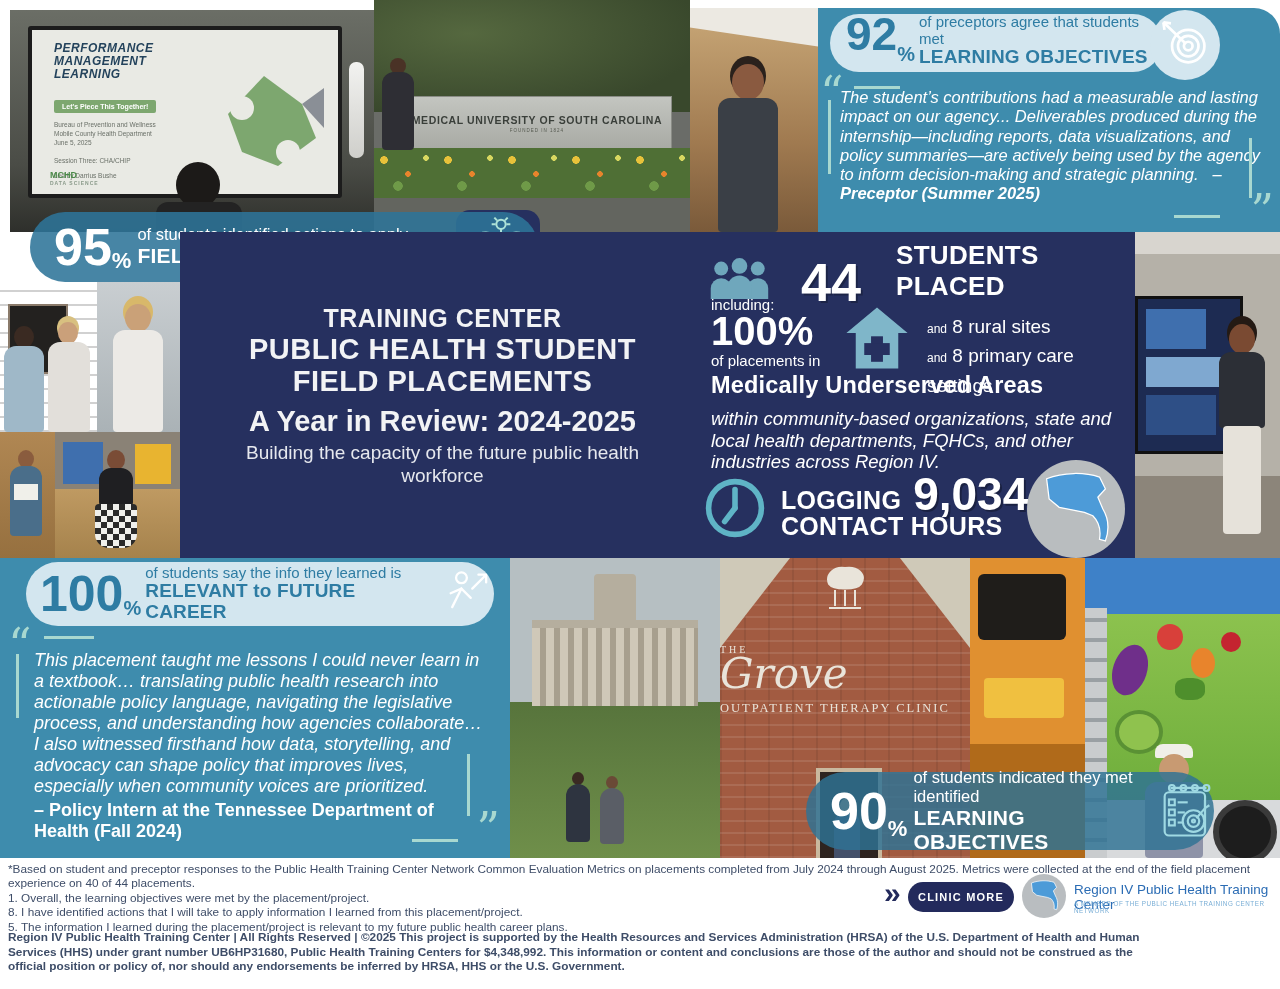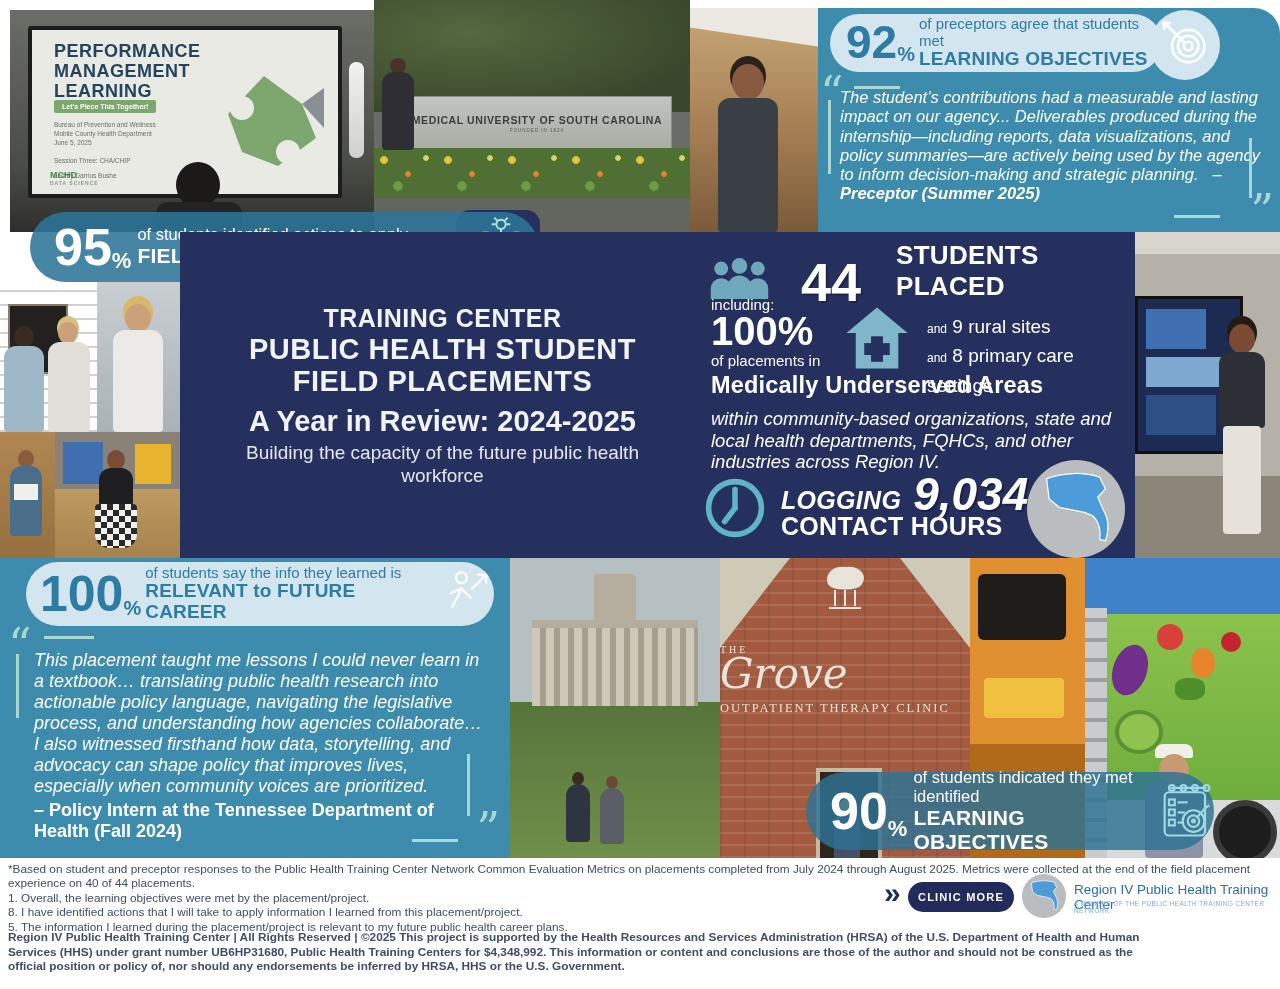--- a/index.html
+++ b/index.html
@@ -4,21 +4,21 @@
 <style>
   html,body{margin:0;padding:0;background:#fff;}
   .canvas{position:relative;width:1280px;height:989px;background:#fff;overflow:hidden;
           font-family:"Liberation Sans",sans-serif;}
   .abs{position:absolute;}
 
   
   .photo{position:absolute;overflow:hidden;}
   .ws{left:10px;top:10px;width:364px;height:222px;background:linear-gradient(#6b6e66,#4a4c46 70%,#2e2f2b);}
   .ws-screen{position:absolute;left:18px;top:16px;width:306px;height:164px;background:#e9eae4;border:4px solid #1c1c1c;border-radius:3px;}
-  .ws-title{position:absolute;left:22px;top:12px;color:#24435c;font-weight:bold;font-size:18px;line-height:1.1;letter-spacing:.5px;}
+  .ws-title{position:absolute;left:22px;top:12px;color:#24435c;font-weight:bold;font-size:12px;line-height:1.1;letter-spacing:.5px;font-style:italic;}
   .ws-banner{position:absolute;left:22px;top:70px;background:#7da76f;color:#fff;font-size:7px;font-weight:bold;padding:3px 8px;border-radius:2px;}
   .ws-small{position:absolute;left:22px;color:#6a7068;font-size:6.5px;line-height:1.4;}
   .ws-logo{position:absolute;left:18px;bottom:8px;color:#4c8a4a;font-weight:bold;font-size:9px;}
   .ws-logo small{display:block;font-size:5px;color:#8a9a8a;letter-spacing:1px;}
   .puzzle{position:absolute;right:14px;top:38px;}
   .ws-speaker{position:absolute;right:10px;top:52px;width:15px;height:96px;background:linear-gradient(#f2f2f0,#cfcfcb);border-radius:7px;}
   .head{border-radius:50%;position:absolute;}
   .body{position:absolute;border-radius:12px 12px 4px 4px;}
 
   .musc{left:374px;top:0;width:316px;height:232px;background:#6a6c68;}
@@ -33,21 +33,21 @@
                        radial-gradient(circle 3px at 52px 10px,#d8d860 90%,transparent),
                        radial-gradient(circle 5px at 24px 38px,#6f9a48 90%,transparent);
       background-size:64px 48px;}
   .musc-road{position:absolute;left:0;bottom:0;width:100%;height:34px;background:#63655f;}
 
   .booth{left:690px;top:8px;width:128px;height:224px;background:linear-gradient(#c9a878,#a07a50 60%,#7a5a3a);}
   .booth-canopy{position:absolute;left:0;top:0;width:100%;height:70px;background:#ece9e2;
       clip-path:polygon(0 0,100% 0,100% 55%,0 28%);}
 
   .p92{left:818px;top:8px;width:462px;height:224px;background:#3e8cad;border-top-right-radius:26px;}
-  .banner92{position:absolute;left:12px;top:6px;width:332px;height:58px;border-radius:29px;background:#d3e6ef;display:flex;align-items:center;}
+  .banner92{position:absolute;left:12px;top:6px;width:332px;height:58px;border-radius:29px;background:#d3e6ef;display:flex;align-items:flex-start;}
   .circle92{position:absolute;left:332px;top:2px;width:70px;height:70px;border-radius:50%;background:#d3e6ef;display:flex;align-items:center;justify-content:center;}
 
   .statnum{font-weight:bold;color:#2e7ca3;font-size:46px;line-height:.9;margin-left:16px;}
   .statpct{font-weight:bold;color:#2e7ca3;font-size:20px;align-self:flex-end;margin-bottom:6px;}
   .statlines{margin-left:4px;color:#2e7ca3;}
   .statline1{font-size:15px;line-height:1.1;}
   .statline2{font-size:19px;font-weight:bold;letter-spacing:.2px;line-height:1.1;}
 
   .q-open,.q-close{font-family:"DejaVu Serif",serif;color:#a8d8d0;font-size:46px;line-height:1;}
   .p92 .q-open{position:absolute;left:2px;top:62px;}
@@ -81,21 +81,21 @@
   .incl{position:absolute;left:16px;top:64px;font-size:15px;text-align:right;}
   .pct100{position:absolute;left:16px;top:80px;font-size:40px;font-weight:bold;line-height:.95;}
   .ofplac{position:absolute;left:16px;top:120px;font-size:15px;}
   .house{position:absolute;left:148px;top:72px;}
   .andlines{position:absolute;left:232px;top:80px;font-size:19px;line-height:1.55;}
   .andlines .and{font-size:12px;}
   .mua{position:absolute;left:16px;top:140px;font-size:23.5px;font-weight:bold;letter-spacing:.2px;}
   .within{position:absolute;left:16px;top:176px;width:436px;font-size:18.5px;font-style:italic;line-height:1.17;}
   .rowhours{position:absolute;left:8px;top:244px;display:flex;align-items:center;}
   .hrs-txt{margin-left:14px;}
-  .hrs-line1{display:flex;align-items:flex-end;font-style:italic;}
+  .hrs-line1{display:flex;align-items:flex-end;}
   .logging,.contact{font-size:25px;font-weight:bold;letter-spacing:.3px;line-height:1.05;}
   .hours-num{font-size:46px;font-weight:bold;line-height:.8;margin-left:12px;text-shadow:2px 2px 0 rgba(0,0,0,.3);}
   .mapcirc{position:absolute;left:332px;top:228px;width:98px;height:98px;border-radius:50%;background:#b9bdbf;display:flex;align-items:center;justify-content:center;}
 
   .lp1{left:0;top:282px;width:97px;height:150px;background:linear-gradient(#5a3f35,#4a332b);}
   .brick{background-image:repeating-linear-gradient(0deg,rgba(0,0,0,.18) 0 2px,transparent 2px 14px);}
   .lp2{left:97px;top:282px;width:83px;height:150px;background:linear-gradient(#c9ced1,#aab2b6);}
   .lp3{left:0;top:432px;width:55px;height:126px;background:linear-gradient(#b08753,#96703f);}
   .lp4{left:55px;top:432px;width:125px;height:126px;background:linear-gradient(#8a8276 0 45%,#bf9a62 45%,#a5824c);}
   .screenph{left:1135px;top:232px;width:145px;height:326px;background:linear-gradient(#d8d5cf 0 22px,#b5b1a8 22px 75%,#8c857a 75%);}
@@ -298,21 +298,21 @@
       <div class="pct100">100%</div>
       <div class="ofplac">of placements in</div>
       <div class="house">
         <svg width="68" height="68" viewBox="0 0 80 80">
           <path d="M40 4 L4 34 H15 V76 H65 V34 H76 Z" fill="#7fb6c9"></path>
           <rect x="33" y="38" width="14" height="30" fill="#26305f"></rect>
           <rect x="25" y="46" width="30" height="14" fill="#26305f"></rect>
         </svg>
       </div>
       <div class="andlines">
-        <div><span class="and">and</span> <span>9 rural sites</span></div>
+        <div><span class="and">and</span> <span>8 rural sites</span></div>
         <div><span class="and">and</span> <span>8 primary care settings</span></div>
       </div>
       <div class="mua">Medically Underserved Areas</div>
 
       <div class="within">within community-based organizations, state and local health departments, FQHCs, and other industries across Region IV.</div>
 
       <div class="rowhours">
         <svg width="64" height="64" viewBox="0 0 80 80">
           <g fill="none" stroke="#5fb4c6" stroke-width="7" stroke-linecap="round">
             <circle cx="40" cy="40" r="33"></circle>

